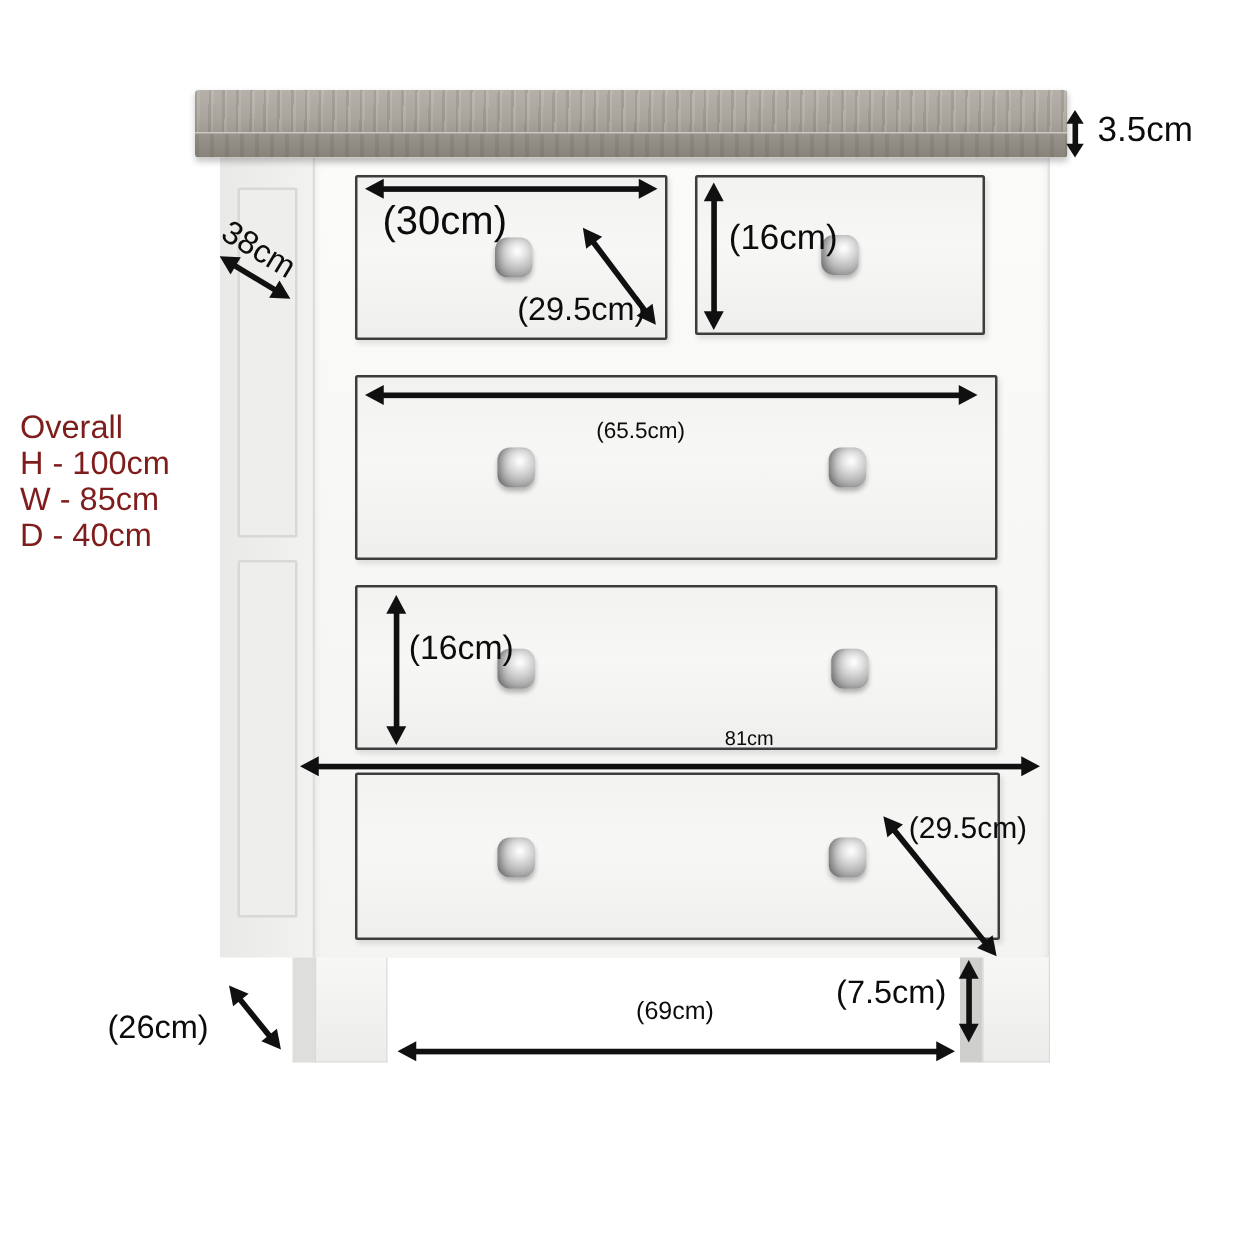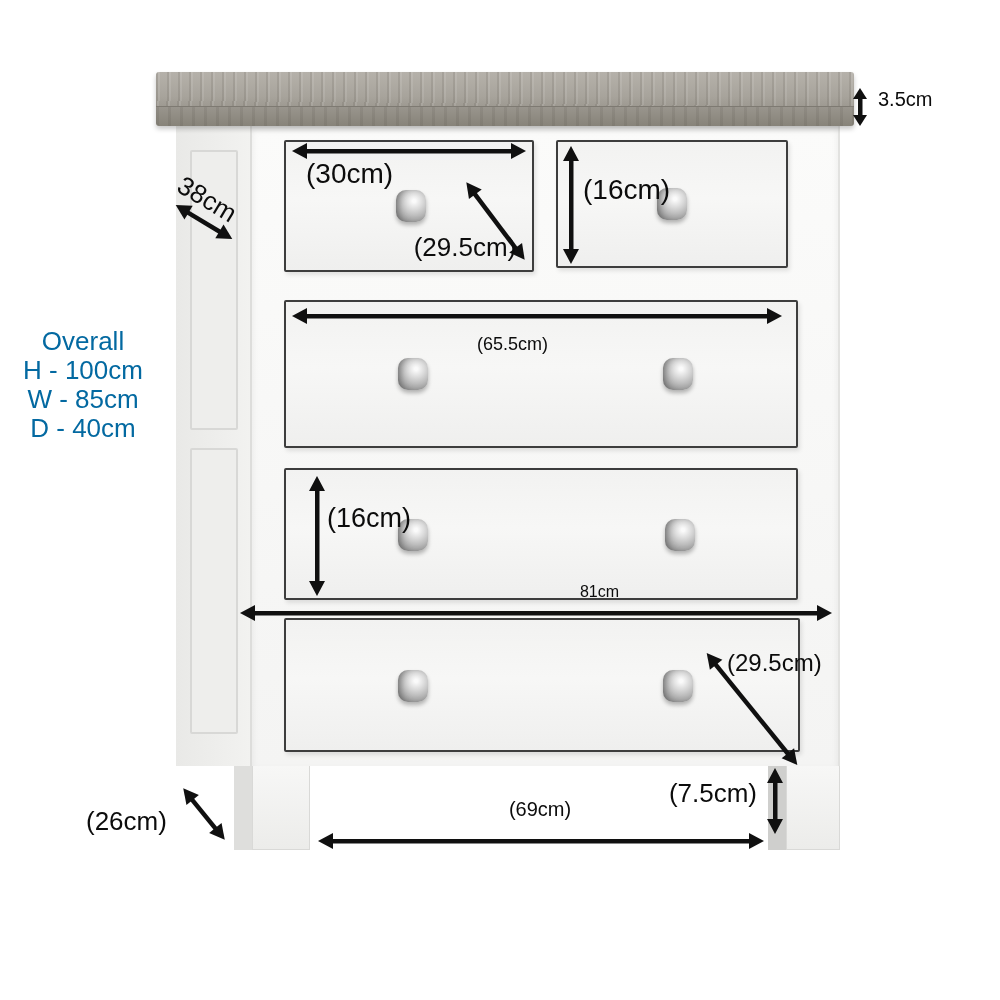--- a/index.html
+++ b/index.html
@@ -83,21 +83,21 @@
   .av::after  { content:""; position:absolute; bottom:0; left:50%; transform:translateX(-50%);
     border-left:8px solid transparent; border-right:8px solid transparent; border-top:15px solid #101010; }
   .av.sm { background-size: 4.5px calc(100% - 18px); }
   .av.sm::before { border-left-width:7px; border-right-width:7px; border-bottom-width:11px; }
   .av.sm::after  { border-left-width:7px; border-right-width:7px; border-top-width:11px; }
 
   
   .lbl { position:absolute; white-space:nowrap; color:#0c0c0c; }
   .overall {
     position:absolute; left:16px; top:327px; width:134px;
-    text-align:center; font-size:26px; line-height:29px; color:#0369a1;
+    text-align:left; font-size:26px; line-height:29px; color:#7f1d1d;
   }
   .footnote {
     position:absolute; left:50%; transform:translateX(-50%);
     top:926px; text-align:center; font-size:21px; line-height:31px; color:#111;
     white-space:nowrap;
   }
 </style>
 </head>
 <body>
 
@@ -139,27 +139,27 @@
     <div class="knob" style="left:657px;top:188px;"></div>
     <div class="knob" style="left:398px;top:358px;"></div>
     <div class="knob" style="left:663px;top:358px;"></div>
     <div class="knob" style="left:398px;top:519px;"></div>
     <div class="knob" style="left:665px;top:519px;"></div>
     <div class="knob" style="left:398px;top:670px;"></div>
     <div class="knob" style="left:663px;top:670px;"></div>
   </div>
 
   <div class="av sm" style="left:850px;top:88px;height:38px;"></div>
-  <div class="lbl" style="left:878px;top:88px;font-size:20px;">3.5cm</div>
+  <div class="lbl" style="left:878px;top:88px;font-size:28px;">3.5cm</div>
 
   <div class="lbl" style="left:164px;top:184px;width:86px;text-align:center;font-size:26px;transform:rotate(31deg);">38cm</div>
   <div class="ah" style="left:171px;top:212px;width:66px;transform:rotate(31deg);"></div>
 
   <div class="ah" style="left:292px;top:141px;width:234px;"></div>
-  <div class="lbl" style="left:306px;top:158px;font-size:28px;text-align:center;">(30cm)</div>
+  <div class="lbl" style="left:306px;top:158px;font-size:32px;text-align:center;">(30cm)</div>
 
   <div class="ah" style="left:447px;top:211px;width:97px;transform:rotate(53deg);"></div>
   <div class="lbl" style="left:404px;top:232px;width:122px;text-align:center;font-size:26px;">(29.5cm)</div>
 
   <div class="av" style="left:561px;top:146px;height:118px;"></div>
   <div class="lbl" style="left:583px;top:174px;font-size:28px;">(16cm)</div>
 
   <div class="ah" style="left:292px;top:306px;width:490px;"></div>
   <div class="lbl" style="left:477px;top:334px;width:124px;font-size:18px;">(65.5cm)</div>
 

